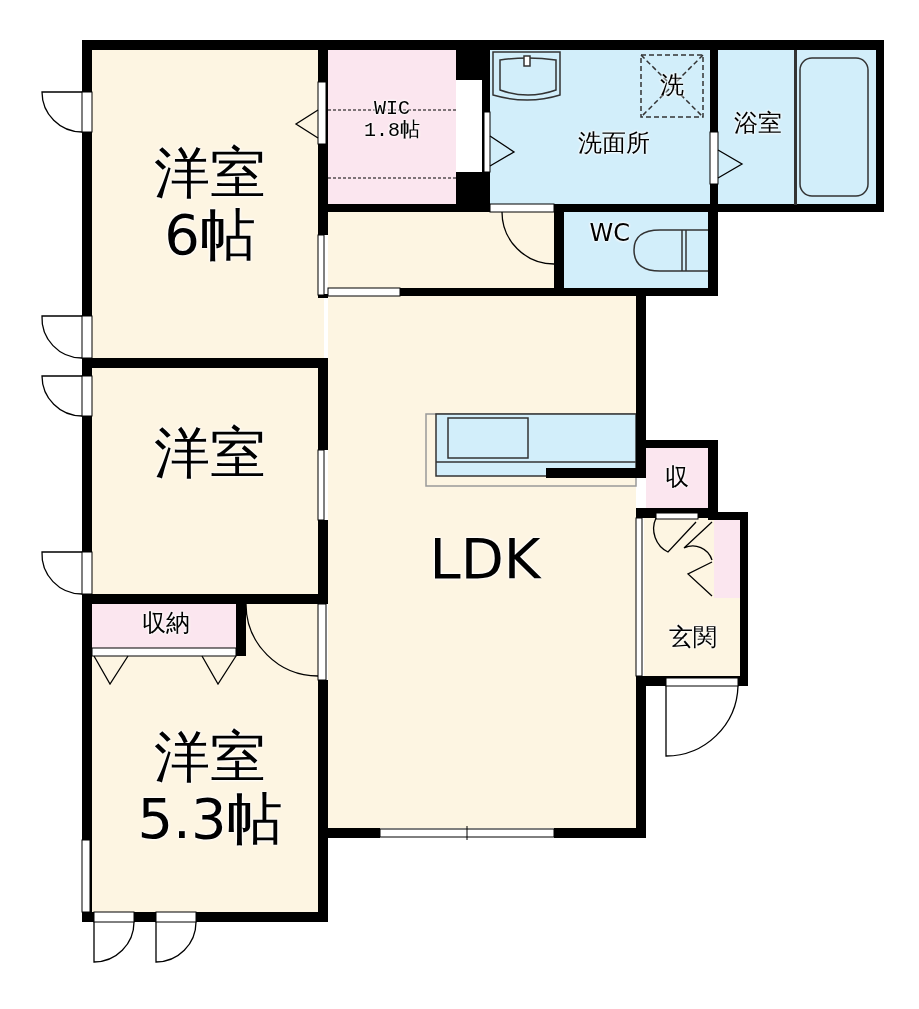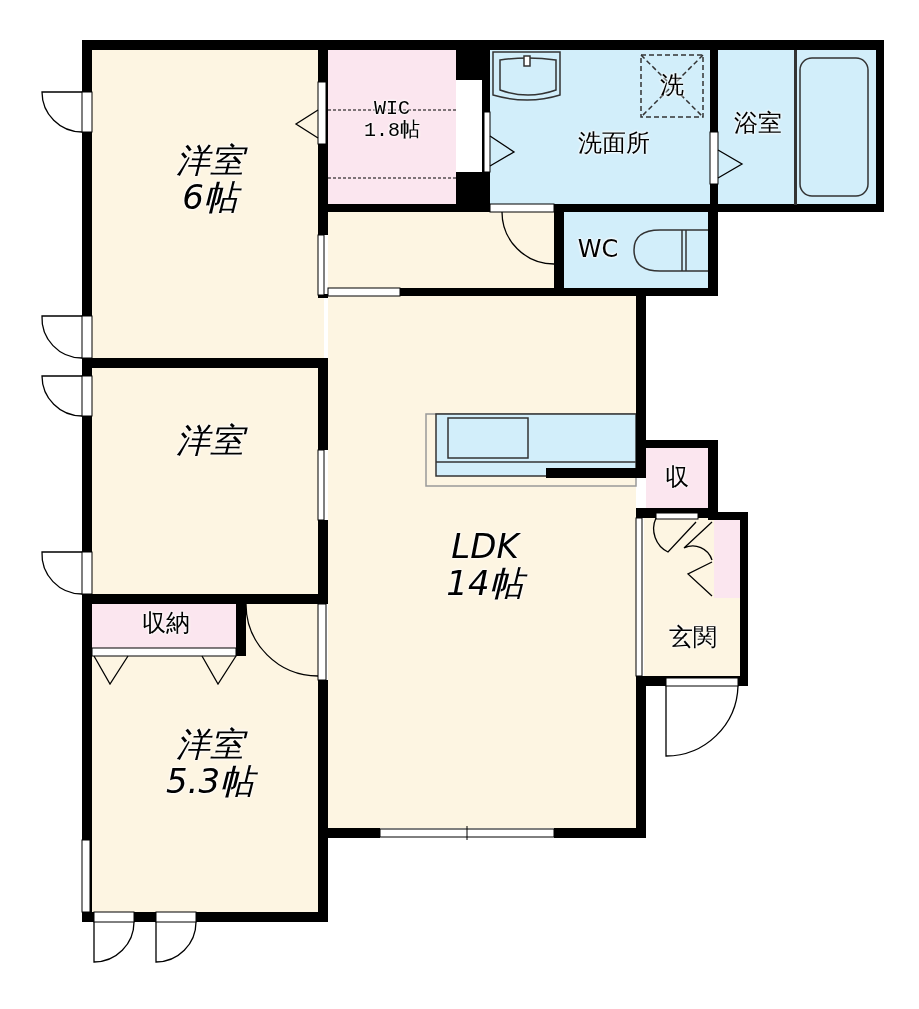--- a/index.html
+++ b/index.html
@@ -1,20 +1,20 @@
 <!DOCTYPE html>
 <html><head>
 <meta charset="utf-8">
 <style>
   html, body { margin:0; padding:0; background:#ffffff; }
   #plan { position:relative; width:919px; height:1009px; overflow:hidden; background:#ffffff; }
   #plan svg { position:absolute; left:0; top:0; }
   .lbl { position:absolute; font-family:"DejaVu Sans", sans-serif; color:#000; text-align:center; line-height:1.1;
          text-shadow: 0 0 3px #fff, 0 0 3px #fff, 0 0 3px #fff; white-space:nowrap; }
-  .big { font-size:34px;font-style:italic; }
+  .big { font-size:56px; }
   .sm  { font-size:24px; }
   .xs  { font-size:20px;font-family:Liberation Mono, monospace; }
 </style>
 </head>
 <body>
 
 <div id="plan">
   <svg width="919" height="1009" viewBox="0 0 919 1009">
 
     <g>
@@ -157,36 +157,35 @@
   </div>
   <div class="lbl sm" style="left:540px;top:130px;width:110px;text-align:right;">
     <div>洗面所</div>
   </div>
   <div class="lbl sm" style="left:652px;top:72px;width:40px;">
     <div>洗</div>
   </div>
   <div class="lbl sm" style="left:720px;top:110px;width:76px;">
     <div>浴室</div>
   </div>
-  <div class="lbl sm" style="left:566px;top:236px;width:64px;">
+  <div class="lbl sm" style="left:566px;top:220px;width:64px;text-align:right;">
     <div>WC</div>
   </div>
   <div class="lbl big" style="left:120px;top:422px;width:180px;">
     <div>洋室</div>
   </div>
   <div class="lbl sm" style="left:120px;top:610px;width:92px;">
     <div>収納</div>
   </div>
   <div class="lbl big" style="left:120px;top:726px;width:180px;">
     <div>洋室</div>
     <div>5.3帖</div>
   </div>
   <div class="lbl big" style="left:400px;top:528px;width:170px;">
     <div>LDK</div>
-    <div>14帖</div>
   </div>
   <div class="lbl sm" style="left:652px;top:464px;width:50px;">
     <div>収</div>
   </div>
   <div class="lbl sm" style="left:650px;top:624px;width:86px;">
     <div>玄関</div>
   </div>
 </div>
 
 </body></html>

